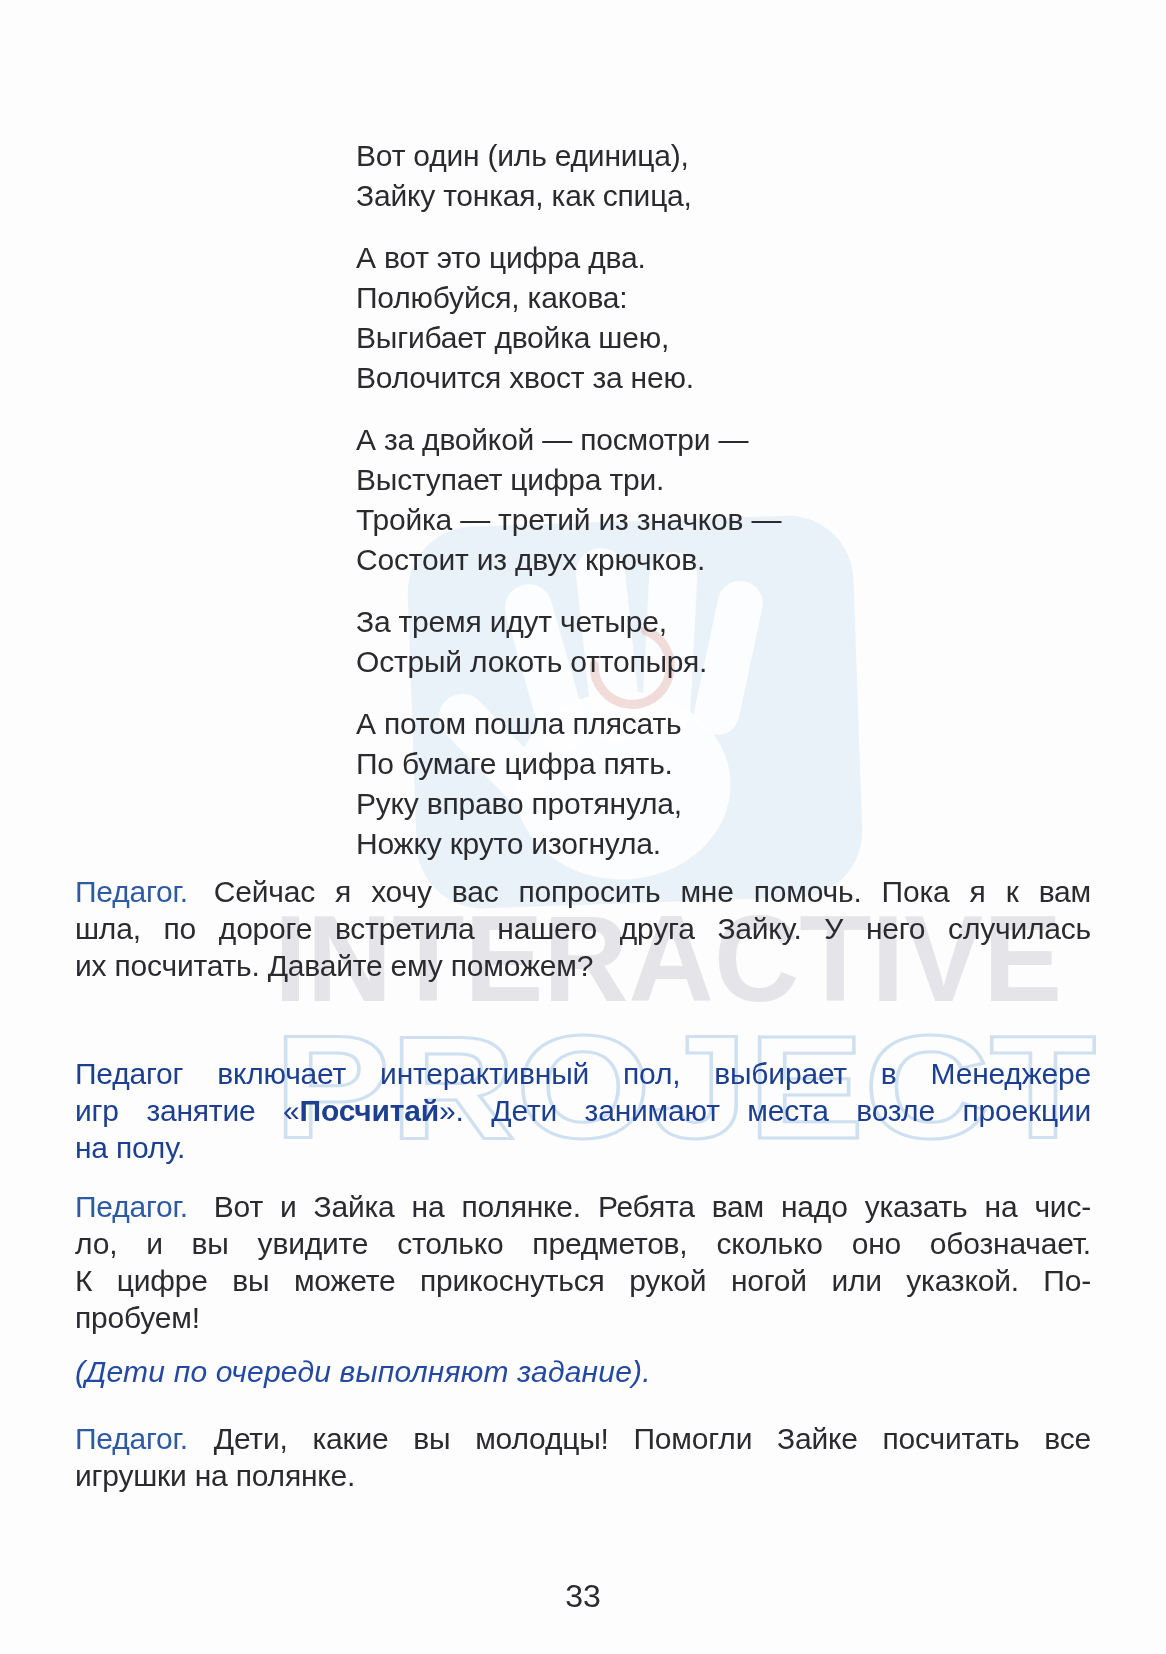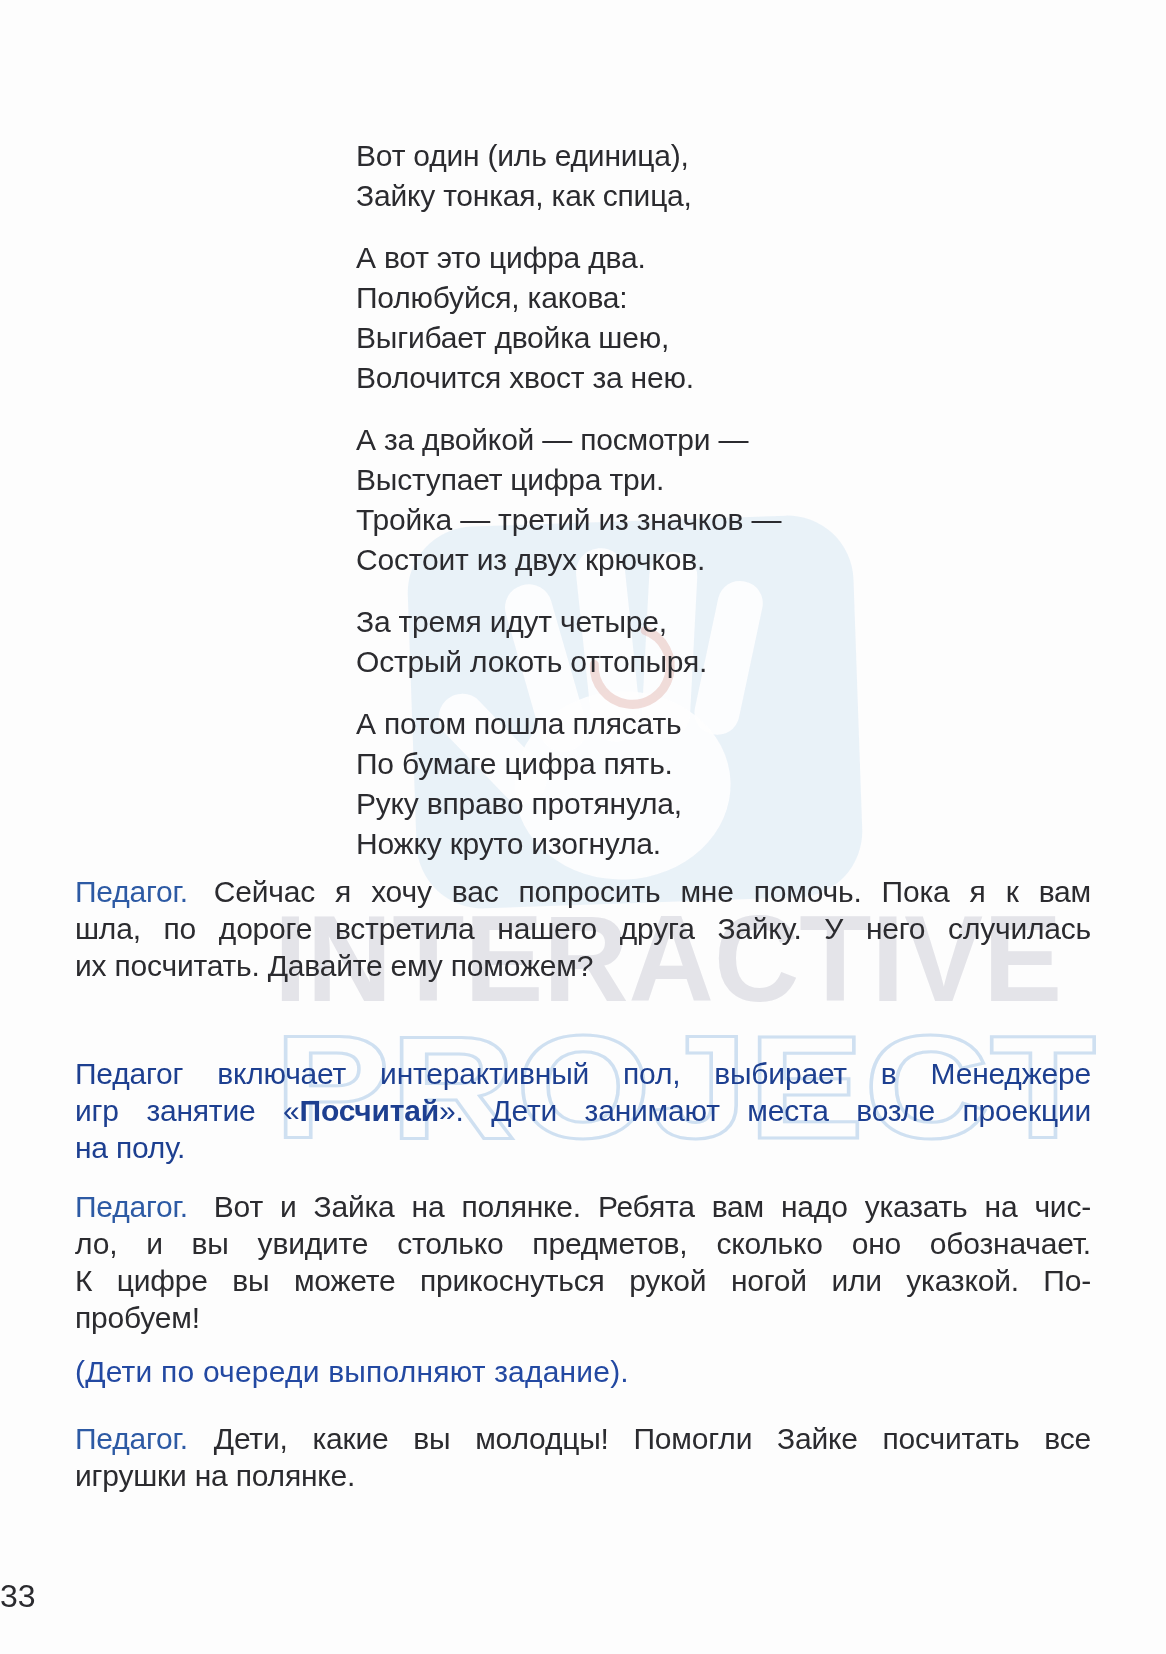--- a/index.html
+++ b/index.html
@@ -48,25 +48,25 @@
     font-size:30px;line-height:37px;letter-spacing:-0.2px;
   }
   .jline{text-align:justify;text-align-last:justify;}
   .lline{text-align:left;}
   .speaker{color:var(--speaker-blue,#2d5aa4);margin-right:26px;}
   .blue{color:var(--paragraph-blue,#1d3f90);}
   .blue .bld{font-weight:bold;}
   .aside-line{
     left:75px;width:1016px;
     font-size:30px;line-height:37px;letter-spacing:0.2px;
-    color:var(--italic-blue,#2349a2);
+    font-style:italic;color:var(--italic-blue,#2349a2);
   }
   .page-num{
     left:0;width:1166px;top:1577px;
-    font-size:32px;line-height:38px;text-align:left;
+    font-size:32px;line-height:38px;text-align:center;
     color:var(--text-dark,#2b2b2f);
   }
 </style>
 </head>
 <body>
 
 <div class="page">
 
   <div class="wm-layer">
     <svg class="wm-logo" viewBox="0 0 470 398">

